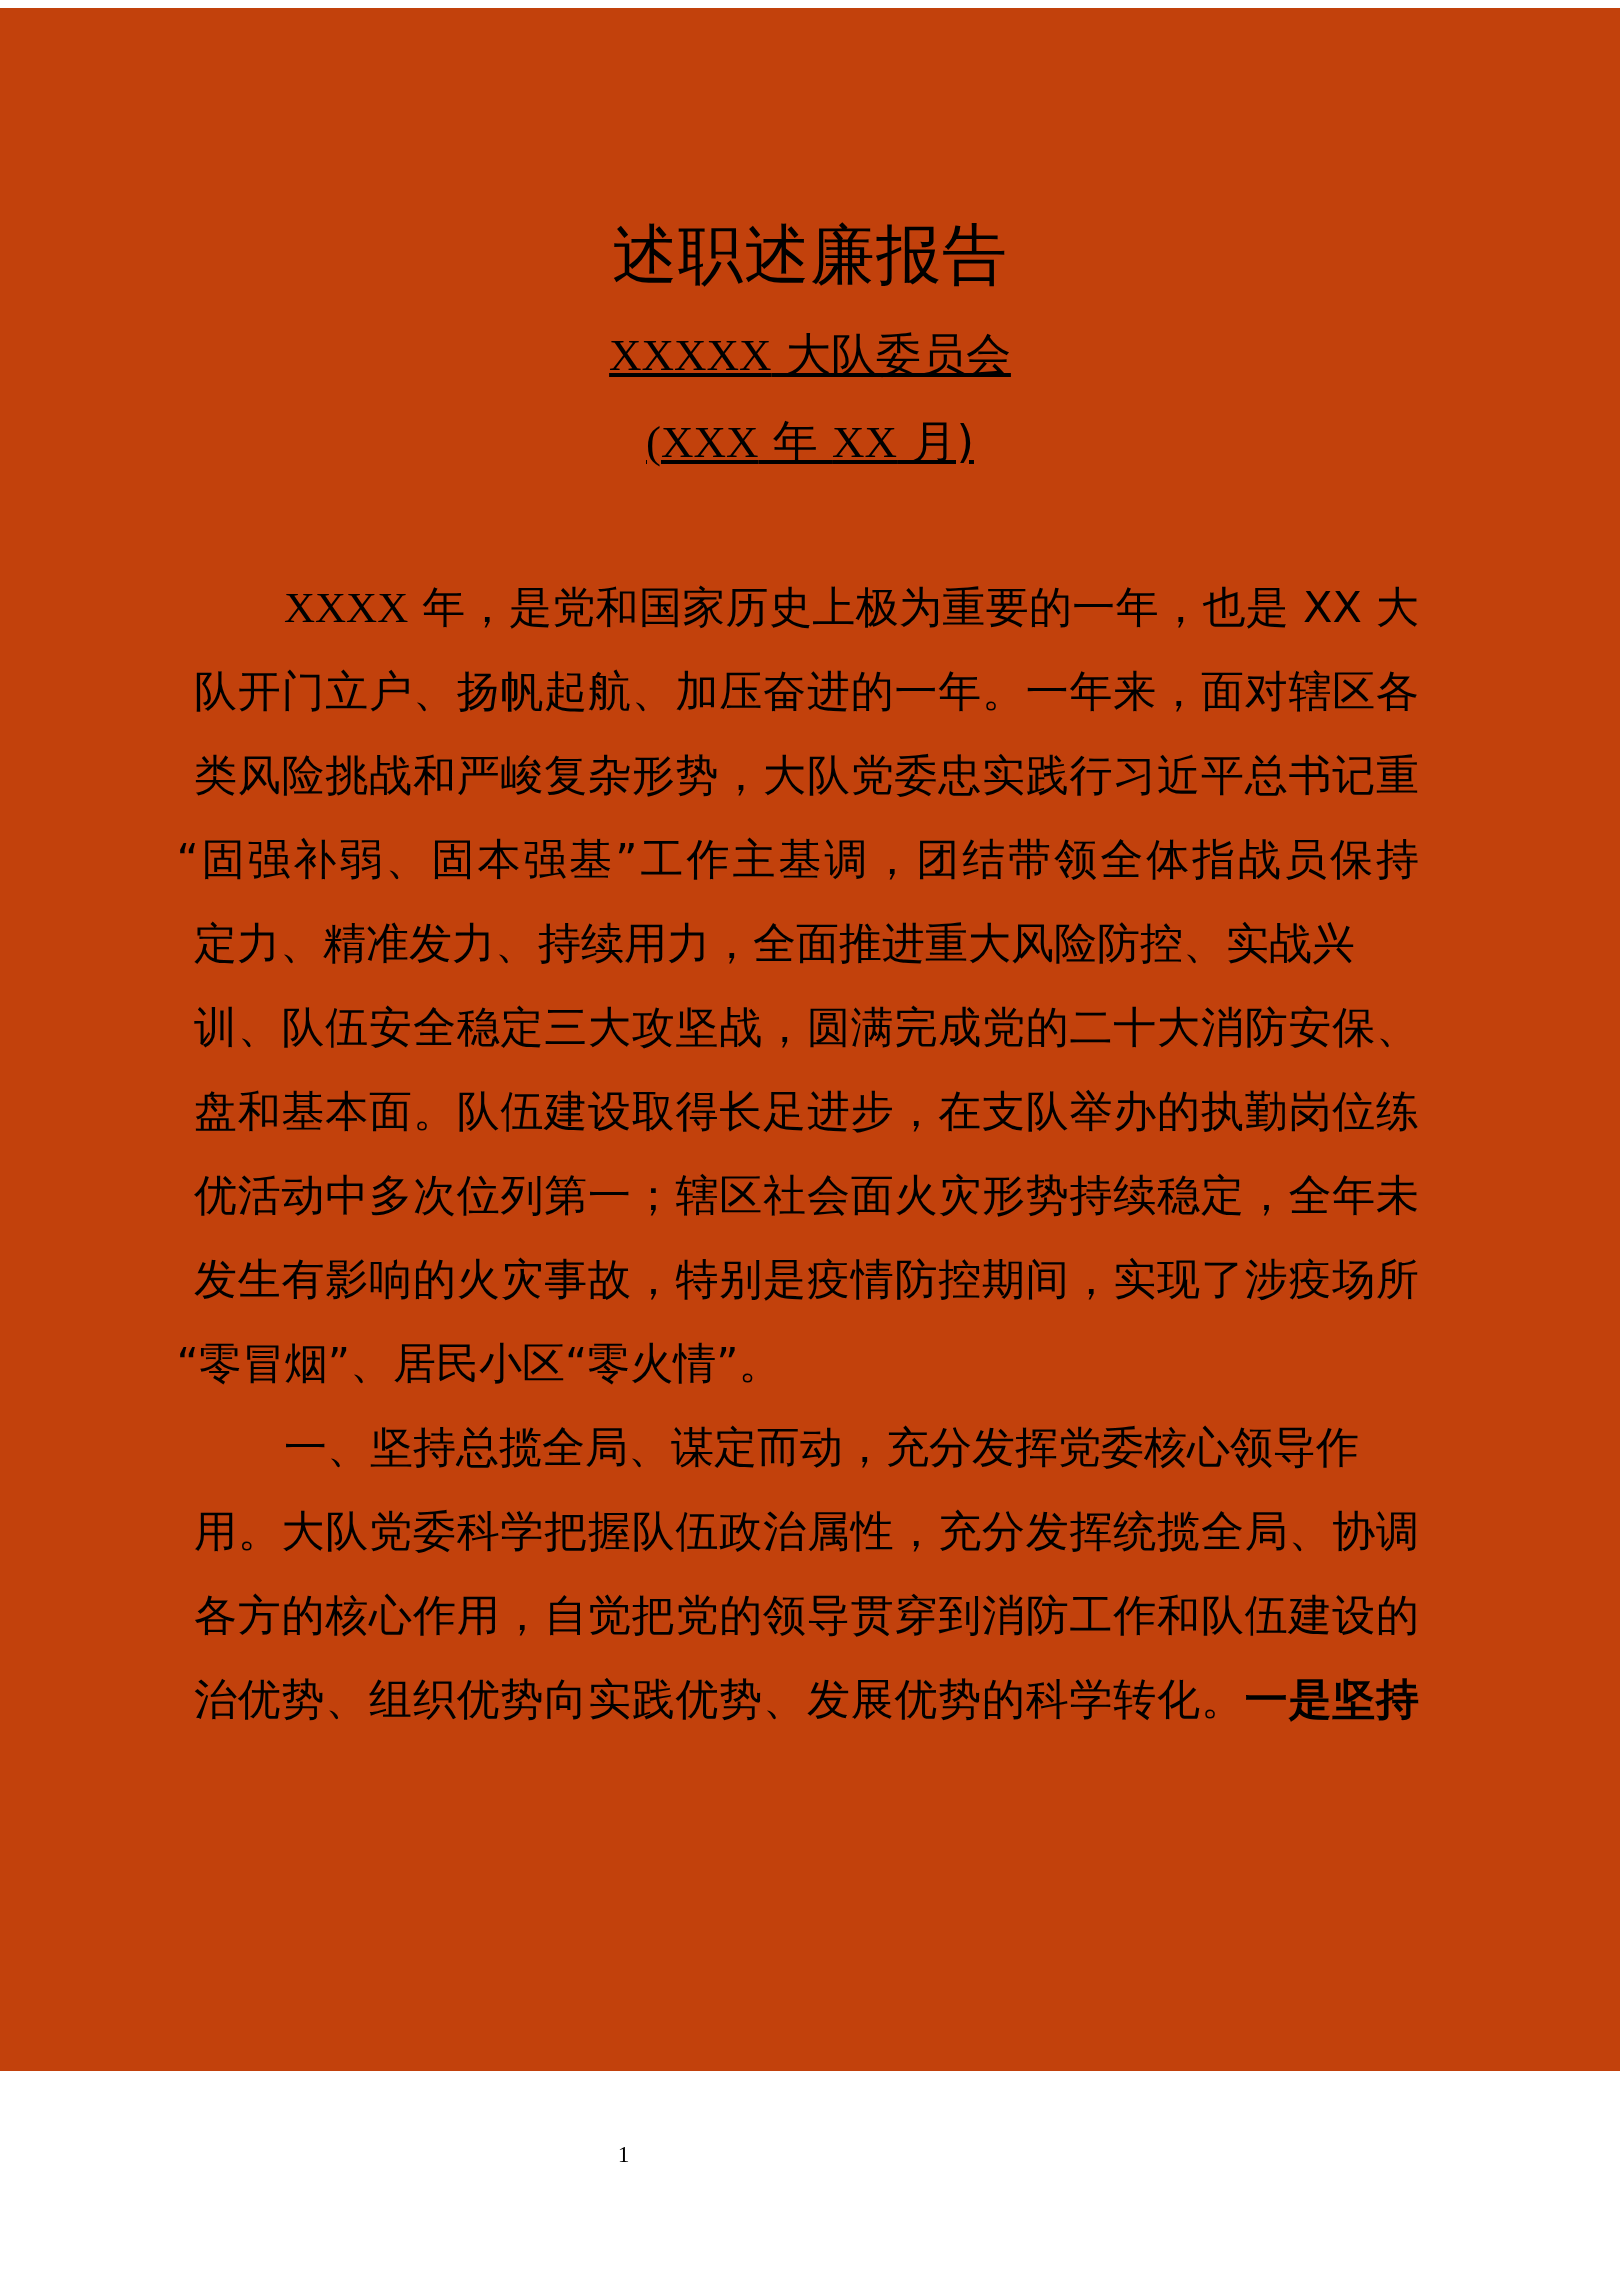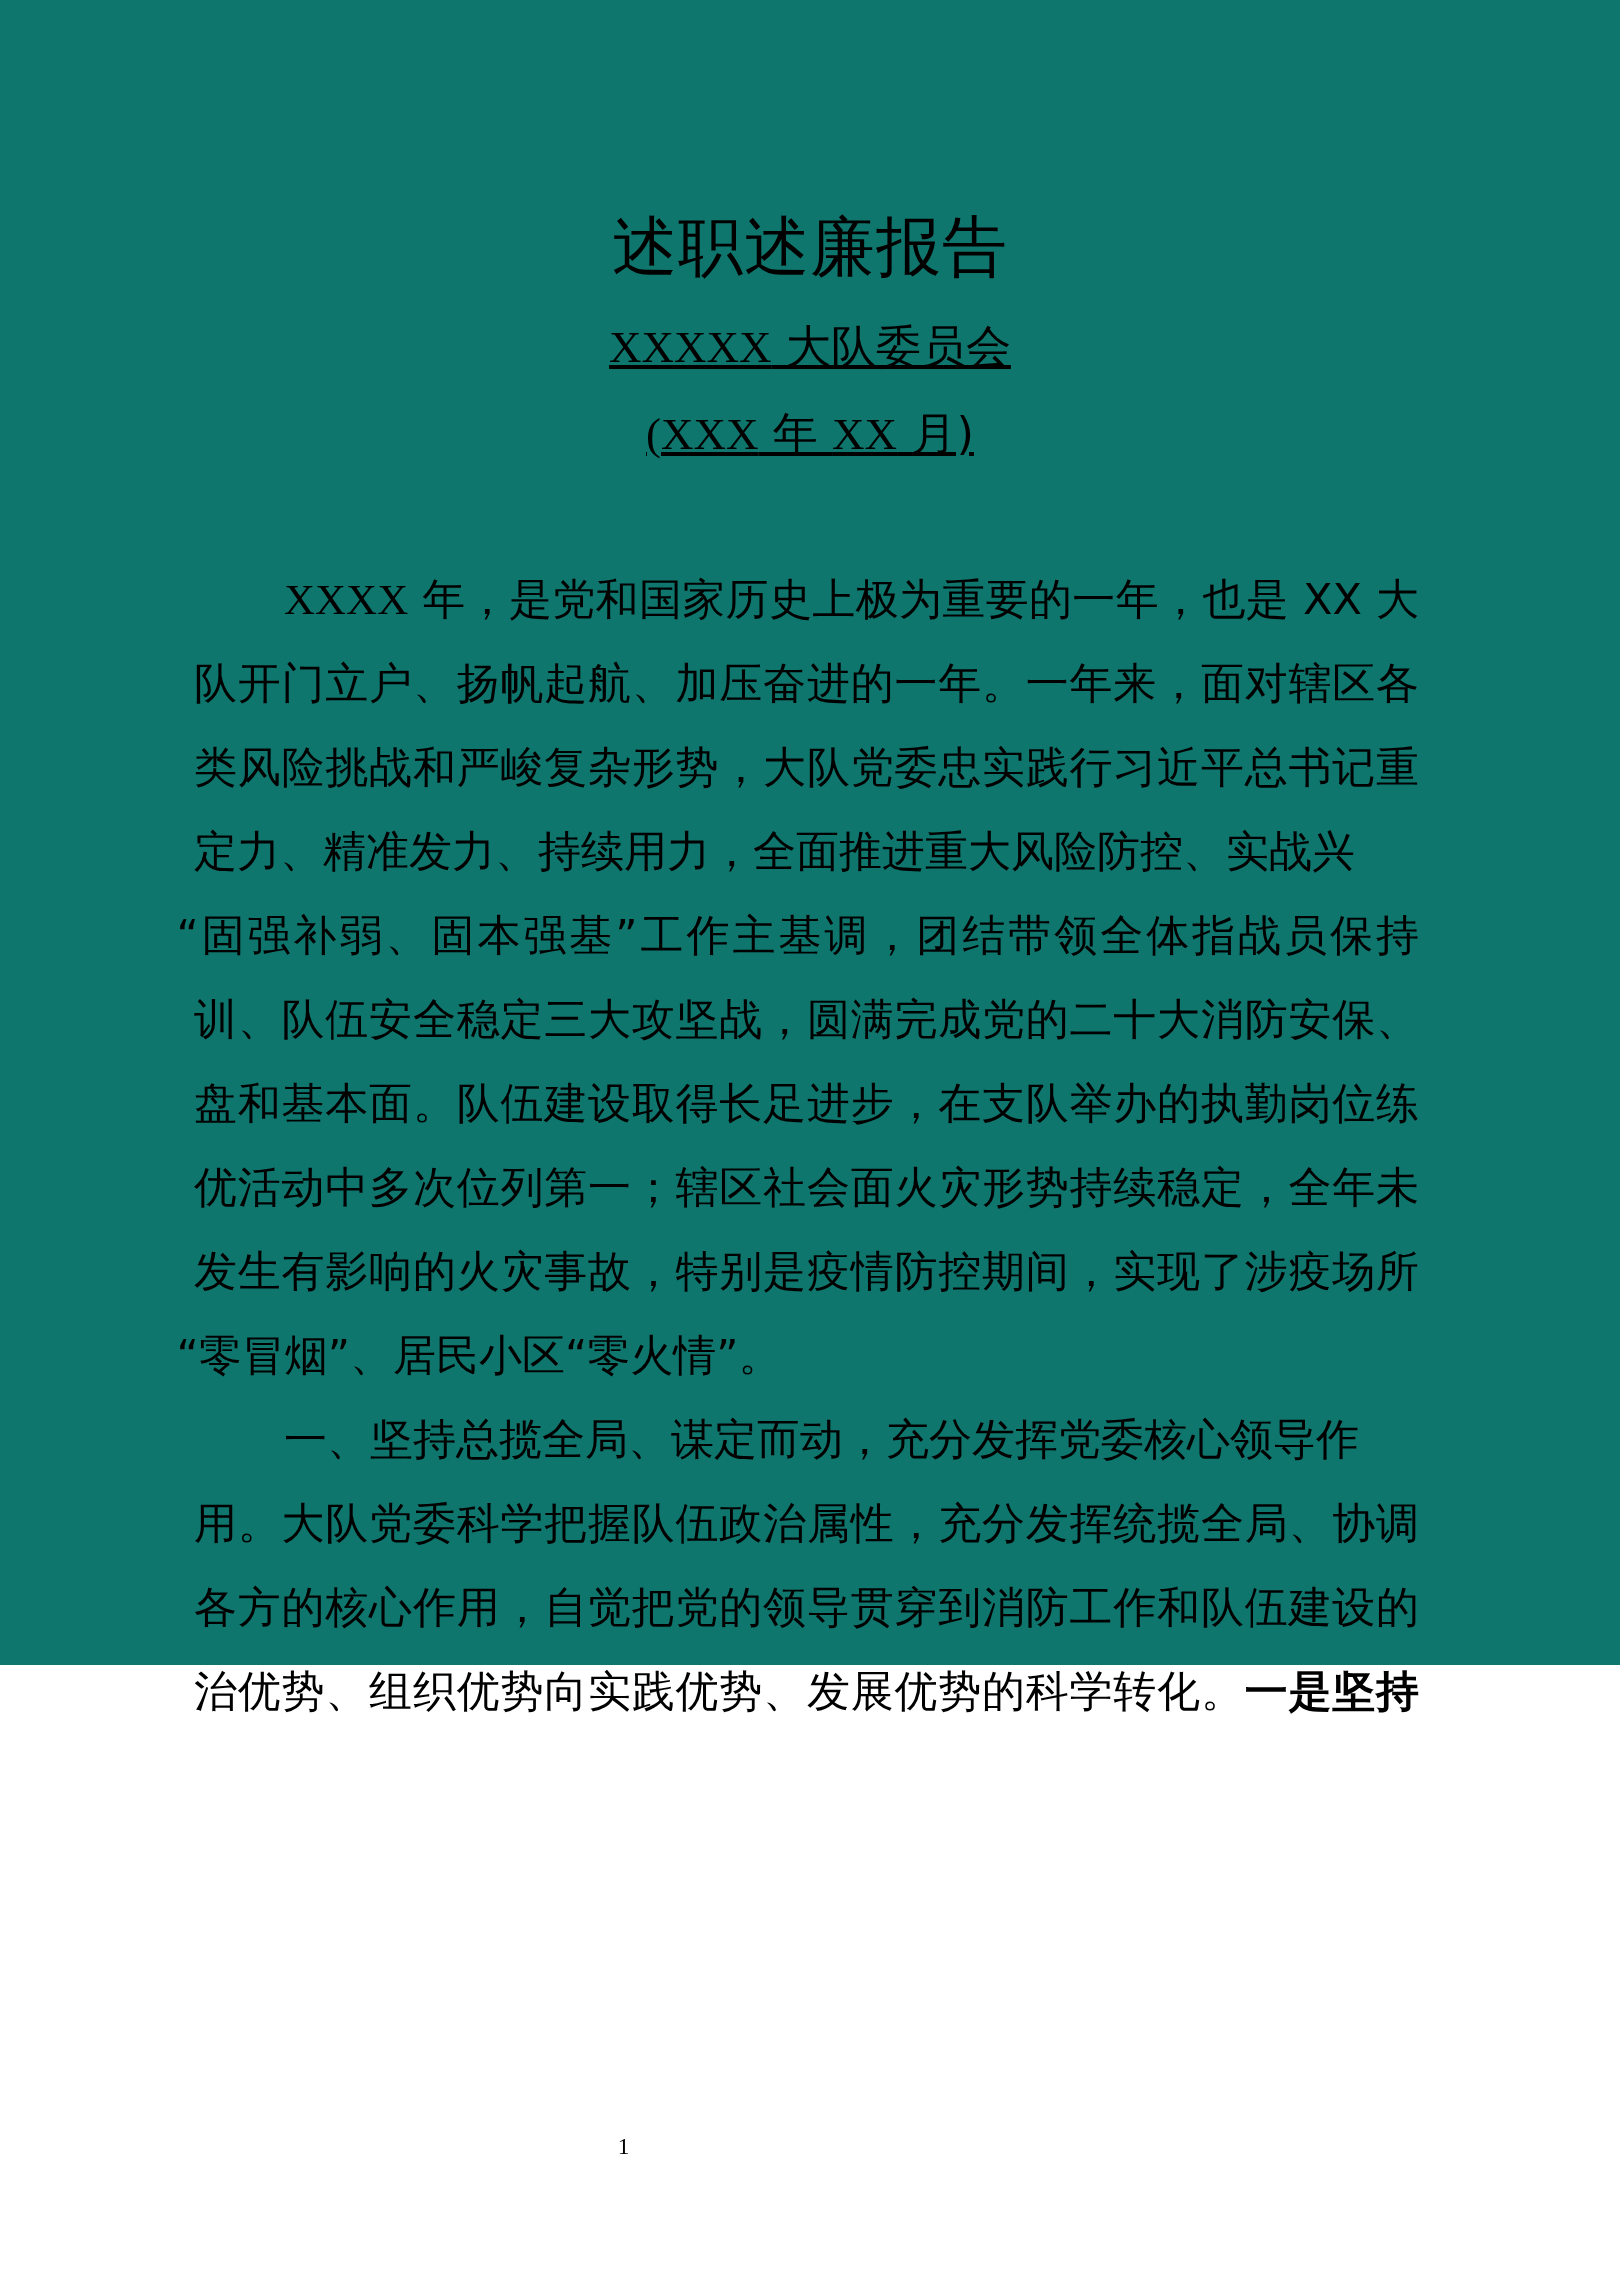--- a/index.html
+++ b/index.html
@@ -11,24 +11,24 @@
       width: 1620px;
       height: 2293px;
       position: relative;
       overflow: hidden;
       color: #000000;
       font-family: "DejaVu Sans", "Liberation Sans", sans-serif;
     }
     .page {
       position: absolute;
       left: 0;
-      top: 0;
+      top: 8px;
       width: 1620px;
-      height: 1665px;
-      background: #0f766e;
+      height: 2063px;
+      background: #c2410c;
     }
     .title {
       position: absolute;
       left: 0;
       width: 1620px;
       top: 208px;
       text-align: center;
       font-size: 65px;
       line-height: 78px;
       letter-spacing: 1px;
@@ -95,22 +95,22 @@
 
   <div class="subtitle org"><span class="serif">XXXXX</span><span> 大队委员会</span></div>
 
   <div class="subtitle date"><span class="serif">(</span><span class="serif">XXX</span><span> 年 </span><span class="serif">XX</span><span> 月)</span></div>
 
   <div class="body-text">
 
     <div class="line indent"><span class="serif">XXXX</span><span> 年，是党和国家历史上极为重要的一年，也是 XX 大</span></div>
     <div class="line">队开门立户、扬帆起航、加压奋进的一年。一年来，面对辖区各</div>
     <div class="line">类风险挑战和严峻复杂形势，大队党委忠实践行习近平总书记重</div>
+    <div class="line quote-start">“固强补弱、固本强基”工作主基调，团结带领全体指战员保持</div>
     <div class="line last">定力、精准发力、持续用力，全面推进重大风险防控、实战兴</div>
-    <div class="line quote-start">“固强补弱、固本强基”工作主基调，团结带领全体指战员保持</div>
     <div class="line">训、队伍安全稳定三大攻坚战，圆满完成党的二十大消防安保、</div>
     <div class="line">盘和基本面。队伍建设取得长足进步，在支队举办的执勤岗位练</div>
     <div class="line">优活动中多次位列第一；辖区社会面火灾形势持续稳定，全年未</div>
     <div class="line">发生有影响的火灾事故，特别是疫情防控期间，实现了涉疫场所</div>
     <div class="line last quote-start">“零冒烟”、居民小区“零火情”。</div>
 
     <div class="line indent last">一、坚持总揽全局、谋定而动，充分发挥党委核心领导作</div>
     <div class="line">用。大队党委科学把握队伍政治属性，充分发挥统揽全局、协调</div>
     <div class="line">各方的核心作用，自觉把党的领导贯穿到消防工作和队伍建设的</div>
     <div class="line"><span>治优势、组织优势向实践优势、发展优势的科学转化。</span><span class="bold">一是坚持</span></div>

